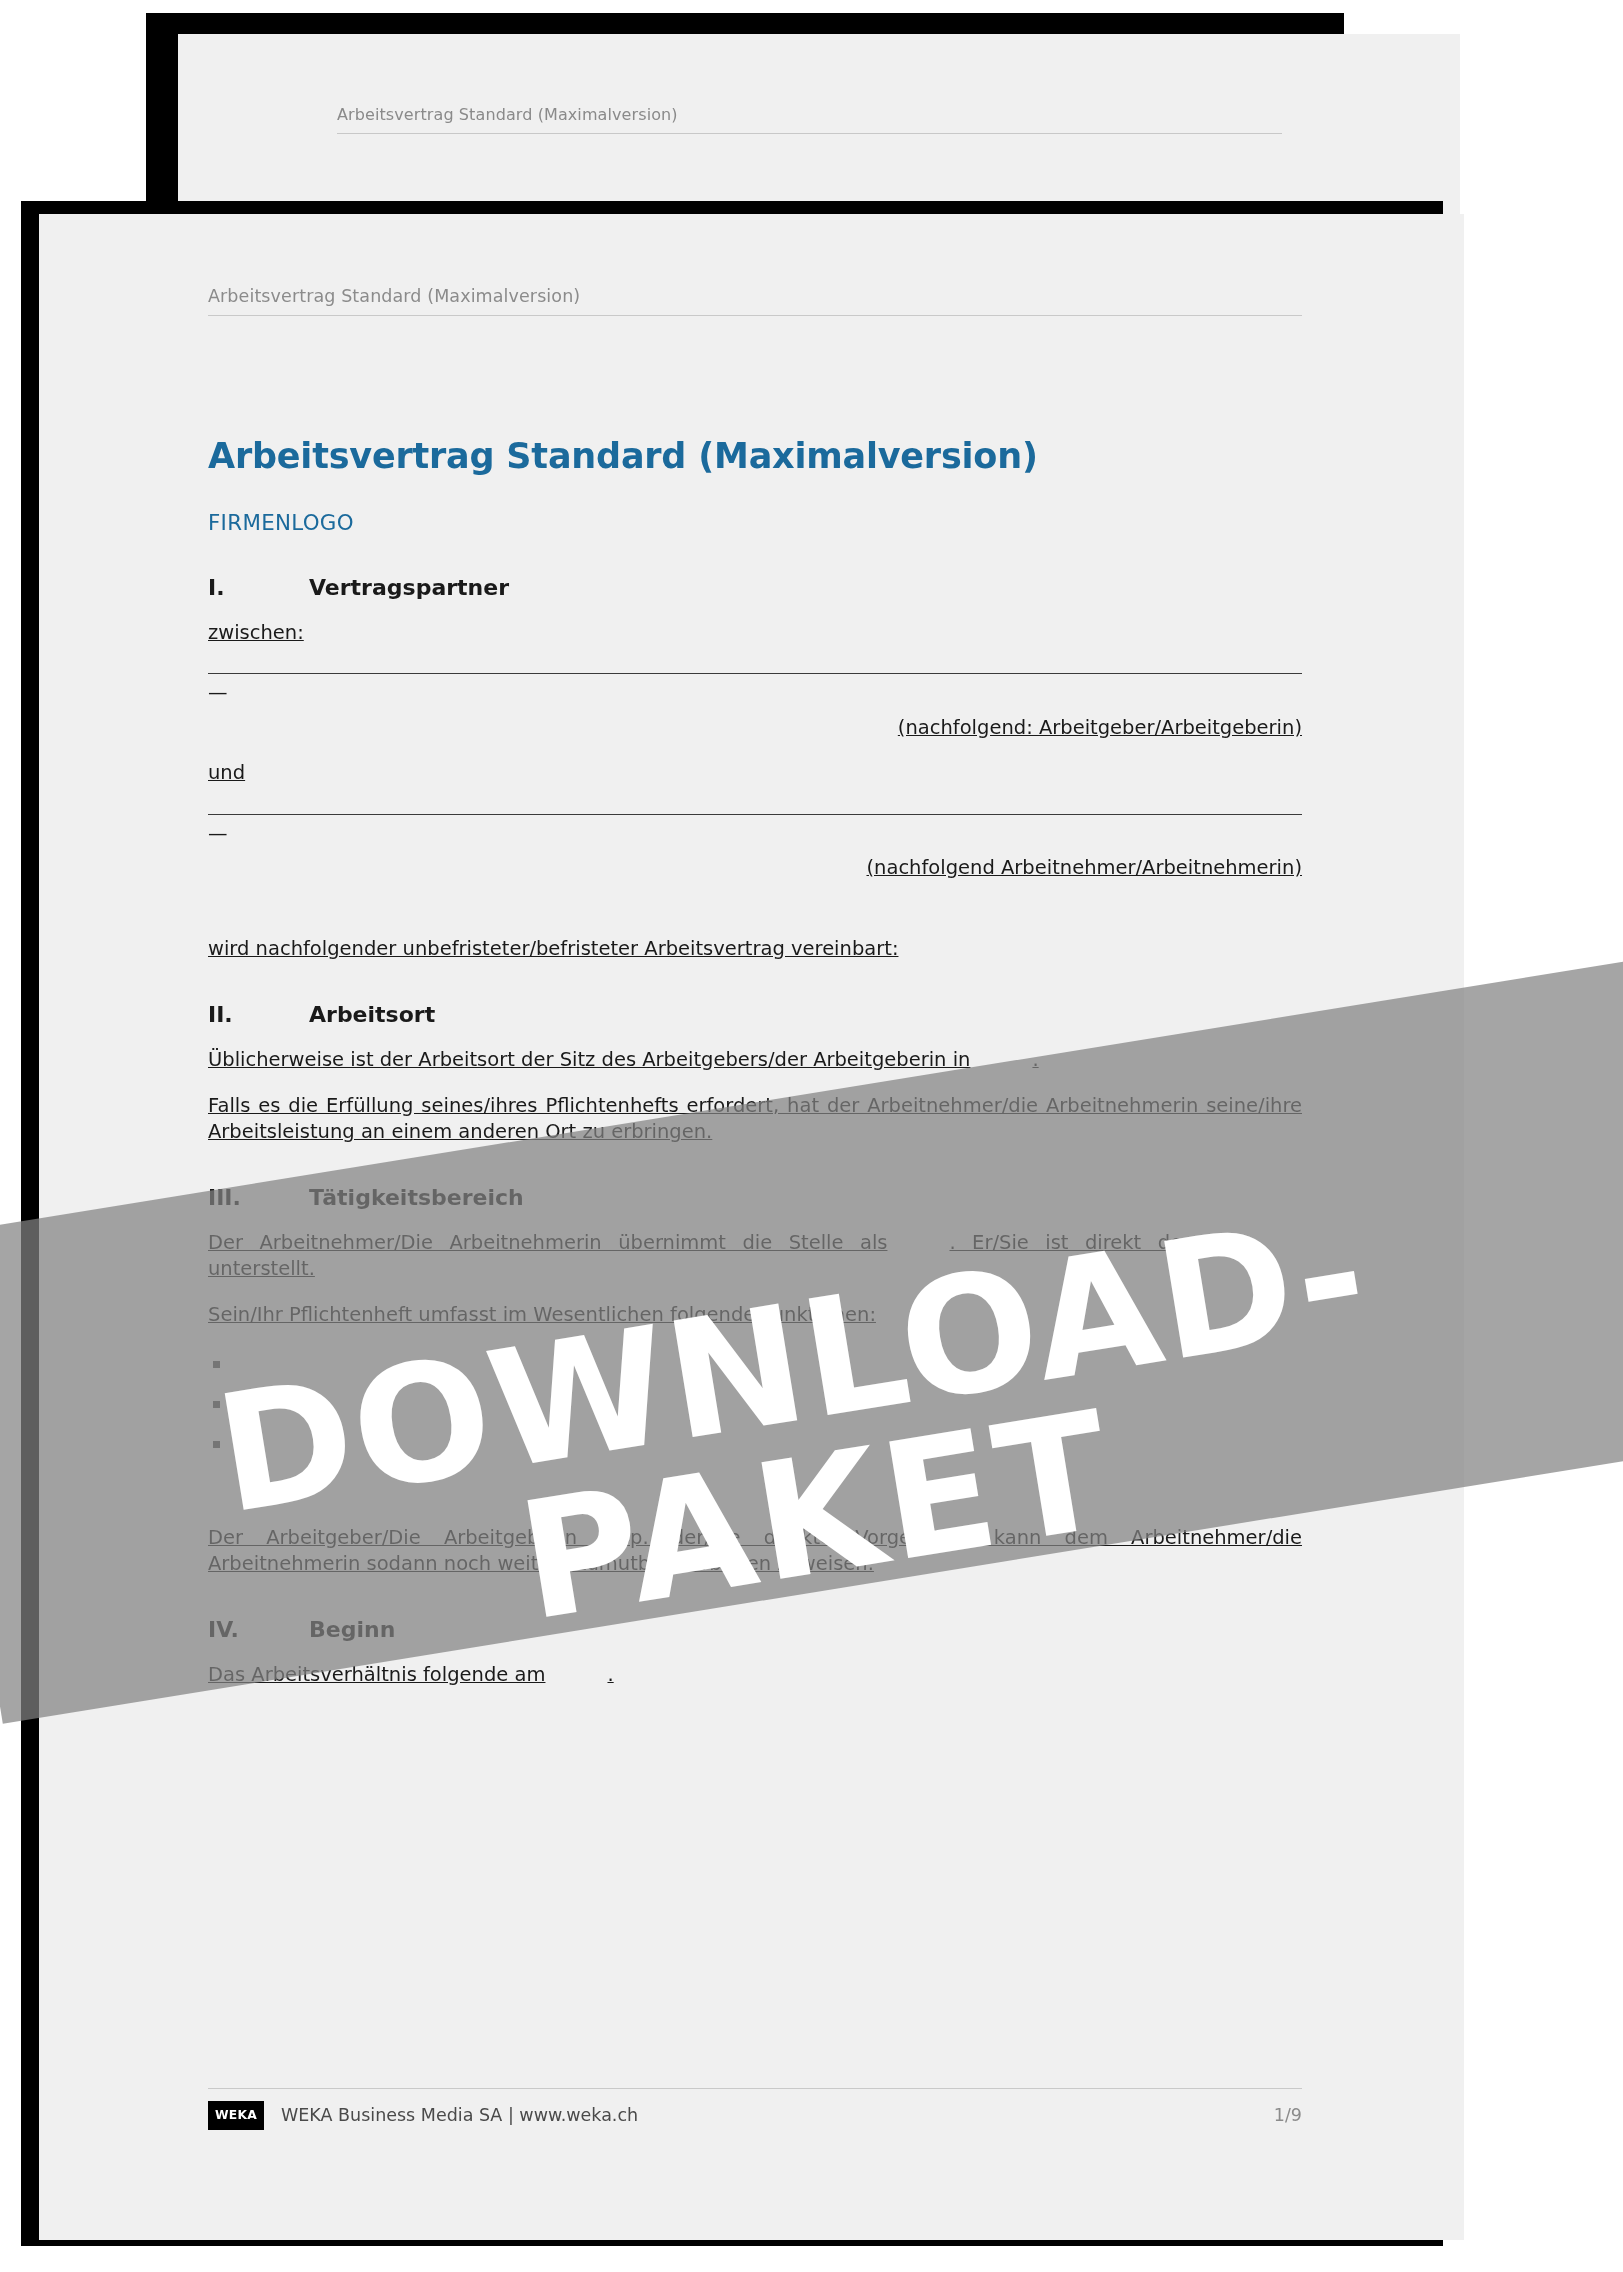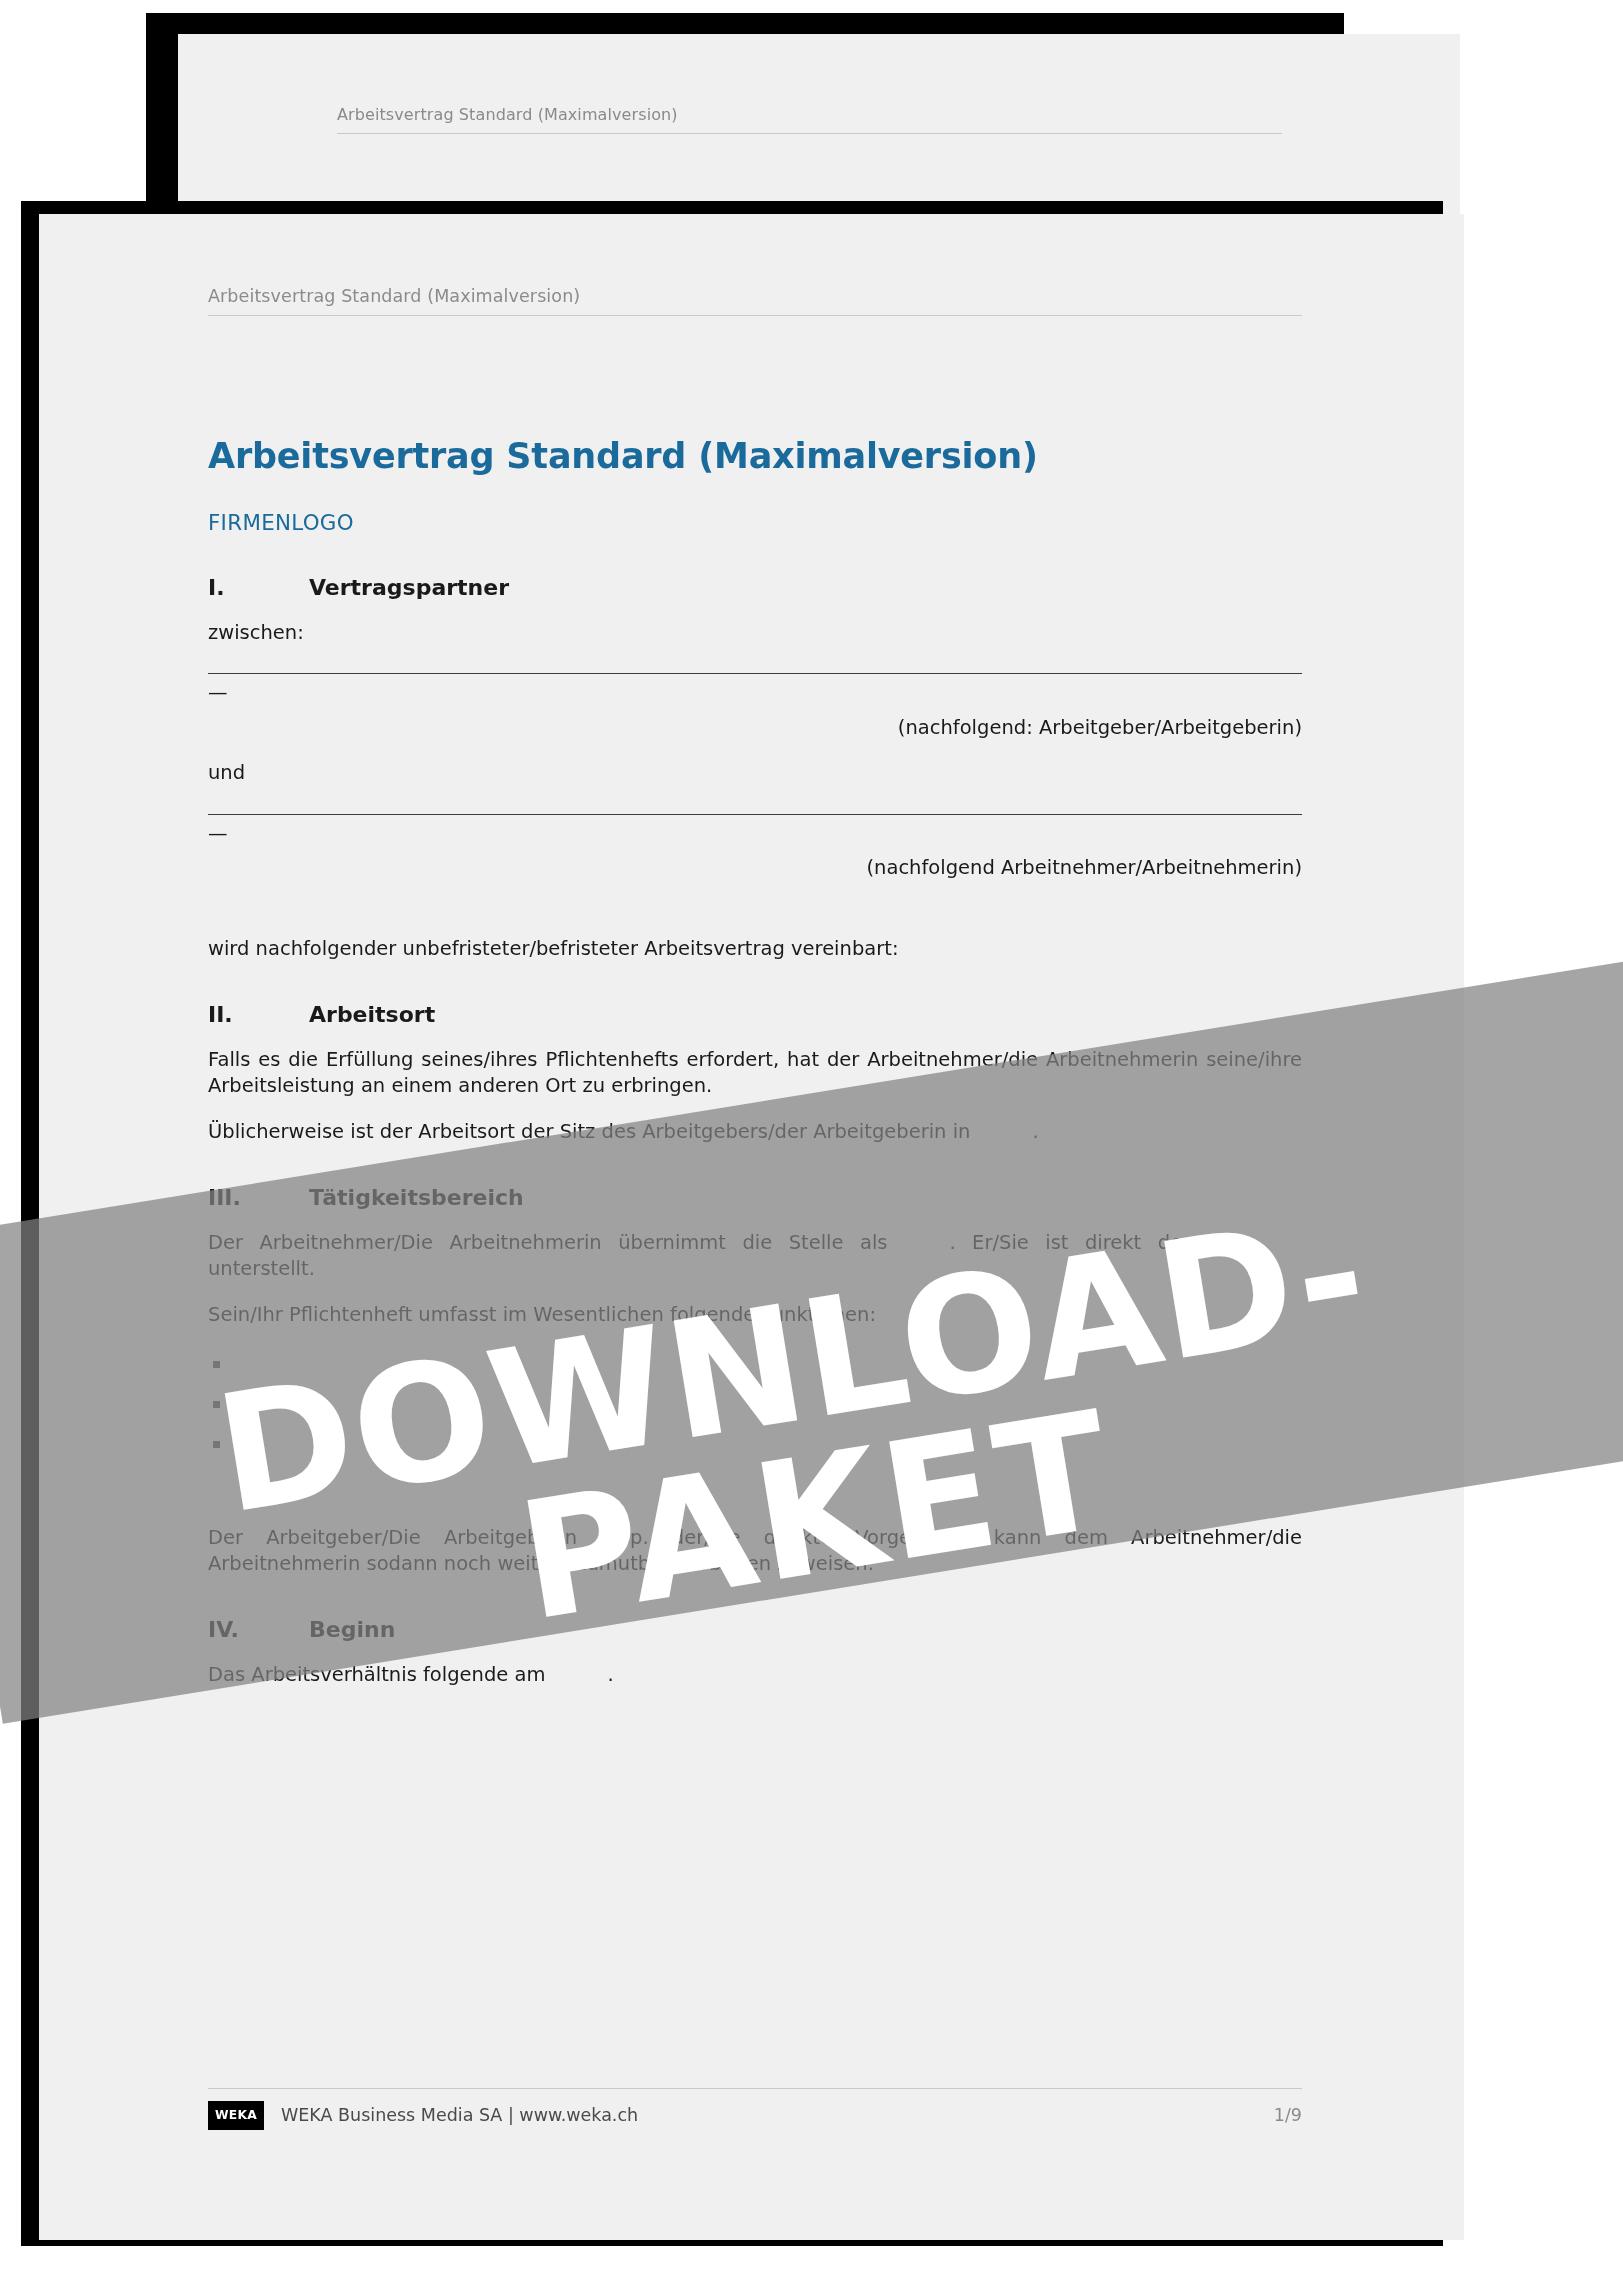--- a/index.html
+++ b/index.html
@@ -119,20 +119,21 @@
     font-size: 22px;
     font-weight: bold;
     display: flex;
   }
   .section-num { width: 101px; flex: none; }
 
   p.body {
     margin: 19.5px 0 0 0;
     font-size: 19.5px;
     line-height: 1.35;
+    text-decoration: underline;
   }
   p.body.justify { text-align: justify; }
   p.tight { margin-top: 11.7px; text-align: right; }
 
   .fill-rule {
     margin-top: 27px;
     width: 100%;
     height: 1.3px;
     background: #3b3b3b;
   }
@@ -273,24 +274,24 @@
     <div class="fill-rule"></div>
     <div class="dash">—</div>
     <p class="body tight">(nachfolgend Arbeitnehmer/Arbeitnehmerin)</p>
     <div class="spacer-lg"></div>
     <p class="body">wird nachfolgender unbefristeter/befristeter Arbeitsvertrag vereinbart:</p>
 
     <div class="section-head">
       <span class="section-num">II.</span>
       <span>Arbeitsort</span>
     </div>
-    <p class="body justify">Falls es die Erfüllung seines/ihres Pflichtenhefts erfordert, hat der Arbeitnehmer/die Arbeitnehmerin seine/ihre Arbeitsleistung an einem anderen Ort zu erbringen.</p>
     <p class="body">
       <span>Üblicherweise ist der Arbeitsort der Sitz des Arbeitgebers/der Arbeitgeberin in</span><span class="blank-inline"></span><span>.</span>
     </p>
+    <p class="body justify">Falls es die Erfüllung seines/ihres Pflichtenhefts erfordert, hat der Arbeitnehmer/die Arbeitnehmerin seine/ihre Arbeitsleistung an einem anderen Ort zu erbringen.</p>
 
     <div class="section-head">
       <span class="section-num">III.</span>
       <span>Tätigkeitsbereich</span>
     </div>
     <p class="body justify">
       <span>Der Arbeitnehmer/Die Arbeitnehmerin übernimmt die Stelle als</span><span class="blank-inline"></span><span>. Er/Sie ist direkt dem/der</span><span class="blank-inline"></span><span>unterstellt.</span>
     </p>
     <p class="body">Sein/Ihr Pflichtenheft umfasst im Wesentlichen folgende Funktionen:</p>
     <ul class="bullets">

